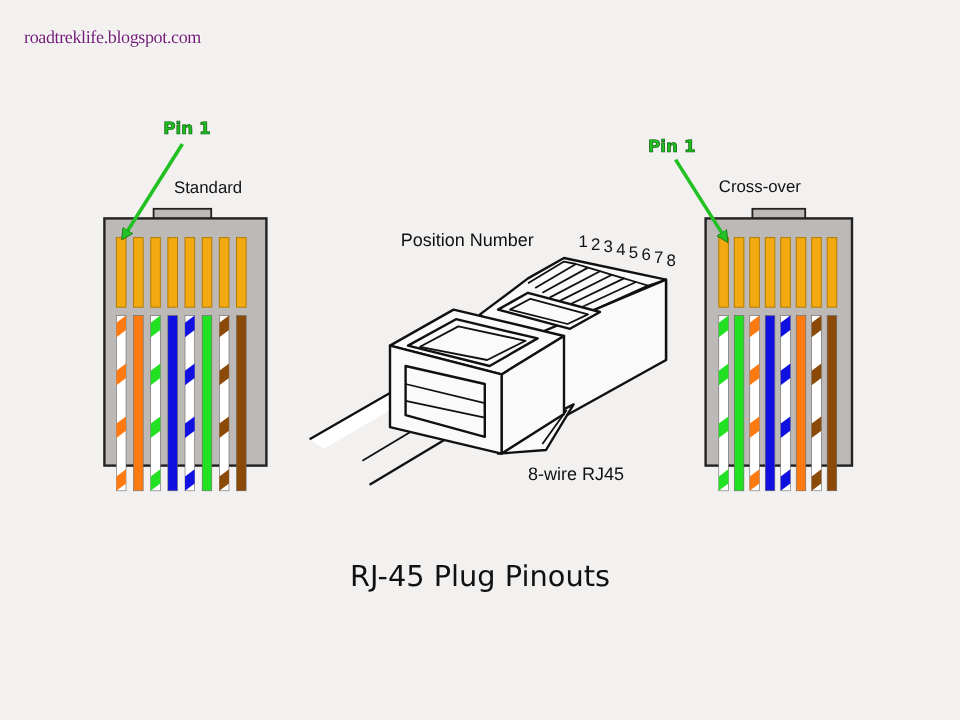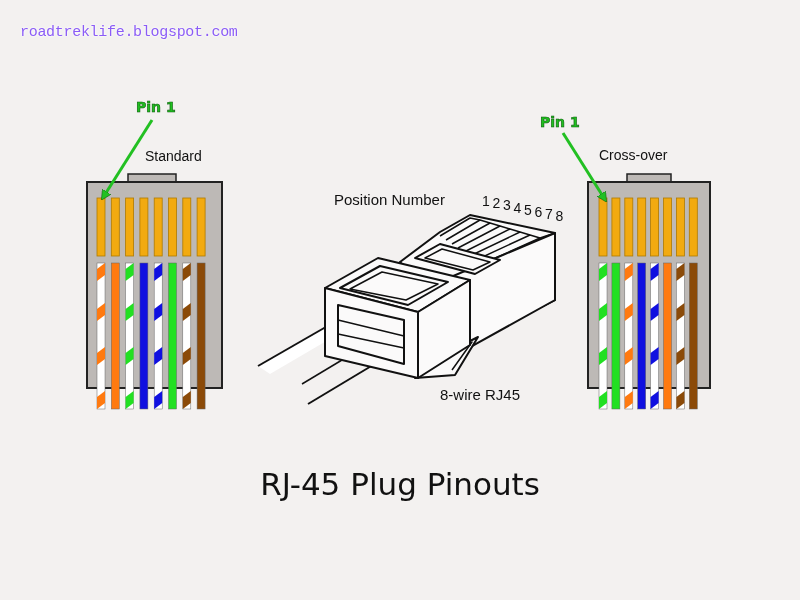--- a/index.html
+++ b/index.html
@@ -1,18 +1,18 @@
 <!DOCTYPE html>
 <html><head>
 <meta charset="utf-8">
 <style>
   html, body { margin: 0; padding: 0; }
   body { width: 800px; height: 600px; background: #f3f1f0; position: relative; overflow: hidden; font-family: "DejaVu Sans", sans-serif; }
-  .watermark { position: absolute; left: 20px; top: 24px; font-size: 15px; color: #8b5cf6; text-shadow: 0 0 3px #fff, 0 0 2px #fff; font-family: Liberation Mono, monospace; letter-spacing: -0.3px; }
-  .title { position: absolute; left: 0; width: 800px; top: 466px; text-align: center; font-size: 31px; color: #111; font-family: "DejaVu Sans", sans-serif; }
+  .watermark { position: absolute; left: 20px; top: 24px; font-size: 15px; color: #701a75; text-shadow: 0 0 3px #fff, 0 0 2px #fff; font-family: Liberation Serif, serif; letter-spacing: -0.3px; }
+  .title { position: absolute; left: 0; width: 800px; top: 466px; text-align: center; font-size: 24px; color: #111; font-family: "DejaVu Sans", sans-serif; }
   svg { position: absolute; left: 0; top: 0; }
   .lbl { font-family: "Liberation Sans", sans-serif; font-size: 14px; fill: #111; }
   .pin1 { font-family: "DejaVu Sans", sans-serif; font-size: 14px; font-weight: bold; fill: #20c020; stroke: #0a5a0a; stroke-width: 0.6px; }
 </style>
 </head>
 <body>
 
 <div class="watermark">roadtreklife.blogspot.com</div>
 
 <svg id="diagram" width="800" height="600" viewBox="0 0 800 600">

